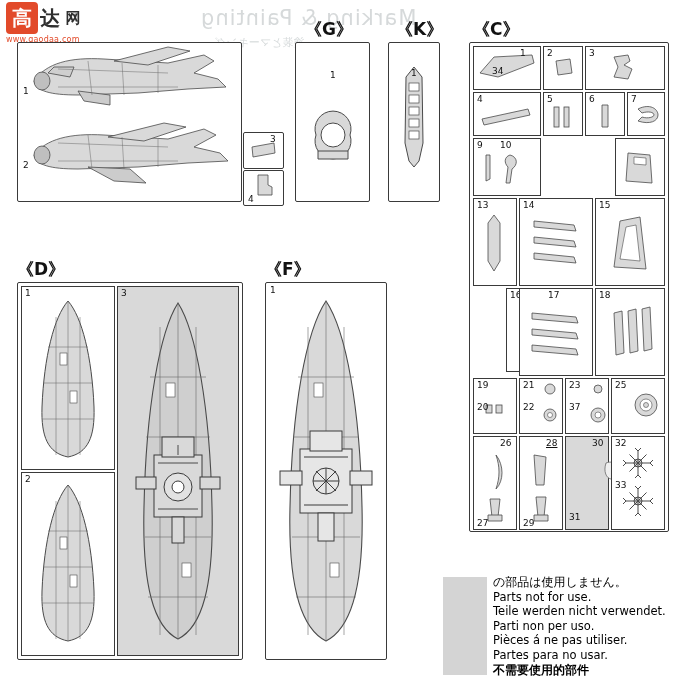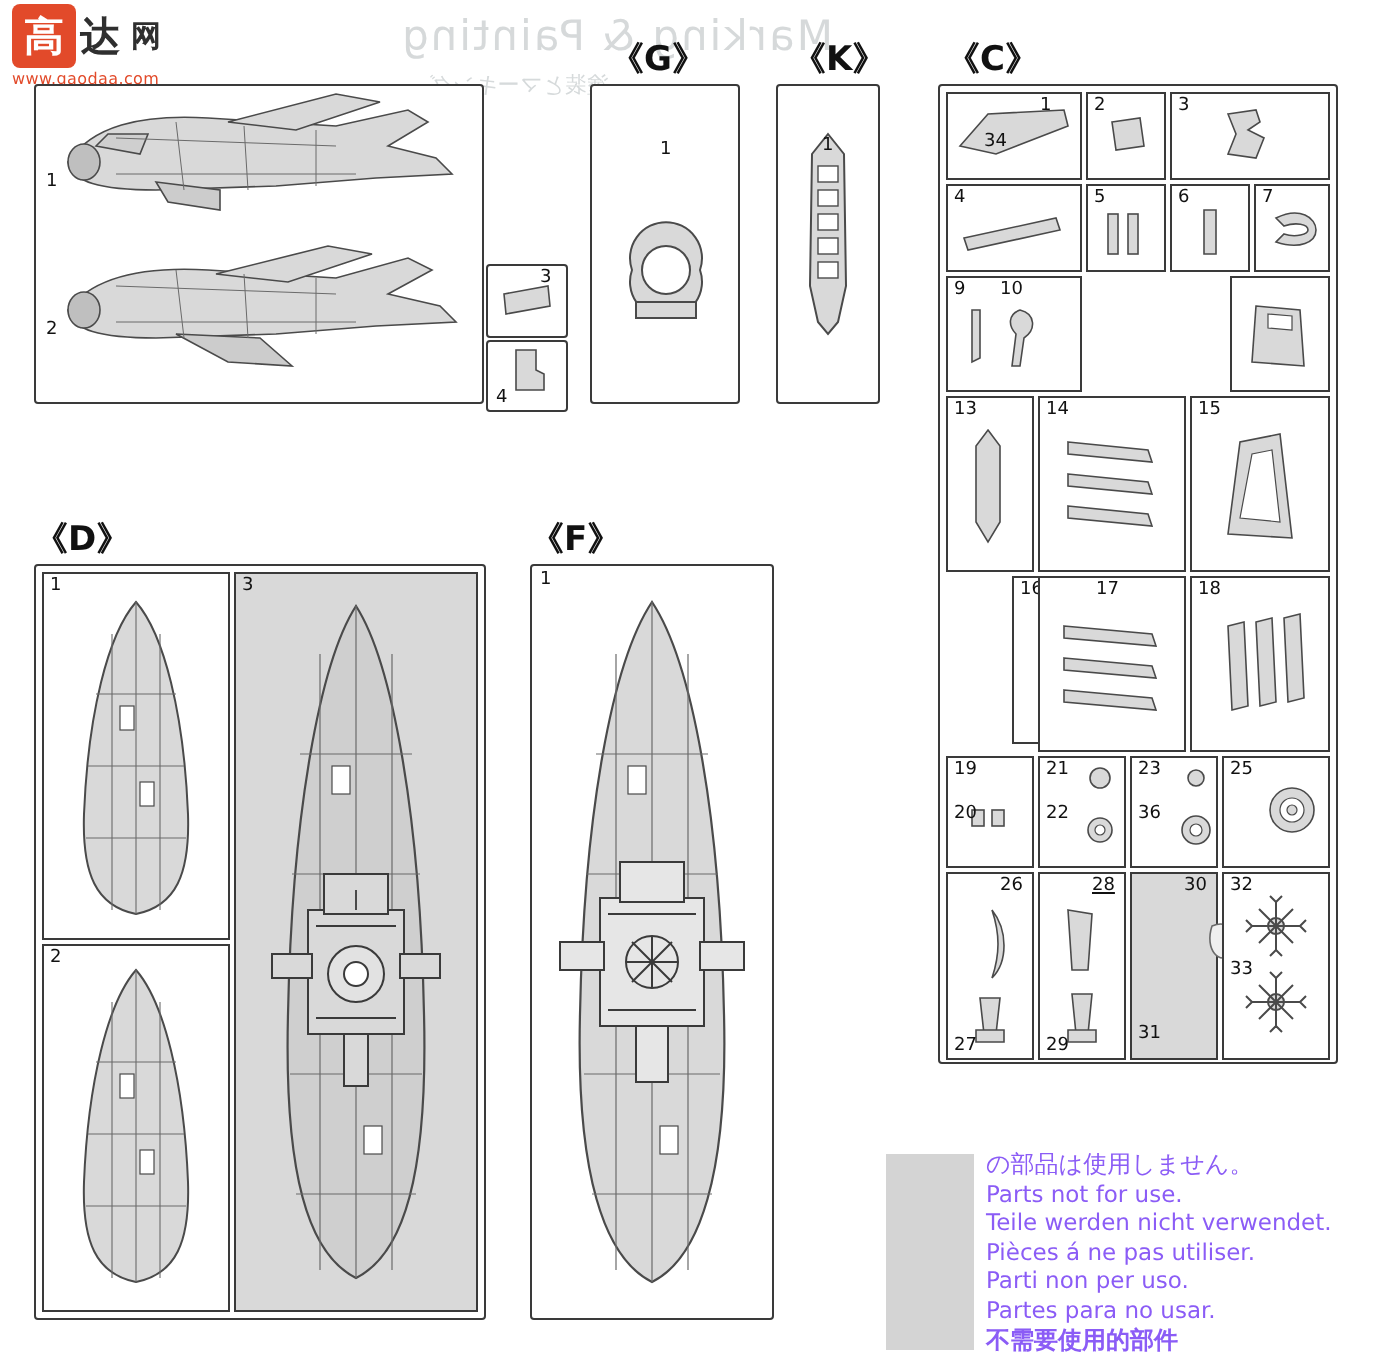--- a/index.html
+++ b/index.html
@@ -88,21 +88,21 @@
     position:absolute;left:443px;top:575px;width:240px;height:104px;
   }
   .legend .swatch{
     position:absolute;left:0;top:2px;width:44px;height:98px;background:#d4d4d4;
     border:0;
   }
   .legend .lines{
     position:absolute;left:50px;top:0;width:190px;
   }
   .legend .lines div{
-    font-size:11.5px;line-height:14.6px;color:#8b5cf6;white-space:nowrap;
+    font-size:11.5px;line-height:14.6px;color:#000000;white-space:nowrap;
     font-family:"DejaVu Sans", sans-serif;
   }
   .legend .lines div.jp{font-size:12px;}
   .legend .lines div.bold{font-weight:bold;}
 
   svg{display:block;}
 </style>
 </head>
 <body>
 
@@ -329,21 +329,21 @@
     <div class="num" style="left:3px;top:2px;">21</div>
     <div class="num" style="left:3px;top:24px;">22</div>
   </div>
   <div class="cell" style="left:565px;top:378px;width:44px;height:56px;">
     <svg width="42" height="54" viewBox="0 0 42 54">
       <circle cx="32" cy="10" r="4" fill="#d9d9d9" stroke="#4a4a4a" stroke-width="0.8"></circle>
       <circle cx="32" cy="36" r="7" fill="#d9d9d9" stroke="#4a4a4a" stroke-width="0.8"></circle>
       <circle cx="32" cy="36" r="3" fill="#ffffff" stroke="#4a4a4a" stroke-width="0.6"></circle>
     </svg>
     <div class="num" style="left:3px;top:2px;">23</div>
-    <div class="num" style="left:3px;top:24px;">36</div>
+    <div class="num" style="left:3px;top:24px;">37</div>
   </div>
   <div class="cell" style="left:611px;top:378px;width:54px;height:56px;">
     <svg width="52" height="54" viewBox="0 0 52 54">
       <circle cx="34" cy="26" r="11" fill="#d9d9d9" stroke="#4a4a4a" stroke-width="0.8"></circle>
       <circle cx="34" cy="26" r="6" fill="#ffffff" stroke="#4a4a4a" stroke-width="0.6"></circle>
       <circle cx="34" cy="26" r="2.5" fill="#d9d9d9" stroke="#4a4a4a" stroke-width="0.6"></circle>
     </svg>
     <div class="num" style="left:3px;top:2px;">25</div>
   </div>
 
@@ -501,20 +501,20 @@
     </svg>
     <div class="num" style="left:4px;top:3px;">1</div>
   </div>
 
   <div class="legend">
     <div class="swatch"></div>
     <div class="lines">
       <div class="jp">の部品は使用しません。</div>
       <div>Parts not for use.</div>
       <div>Teile werden nicht verwendet.</div>
+      <div>Parti non per uso.</div>
       <div>Pièces á ne pas utiliser.</div>
-      <div>Parti non per uso.</div>
       <div>Partes para no usar.</div>
       <div class="jp bold">不需要使用的部件</div>
     </div>
   </div>
 
 </div>
 
 </body></html>

